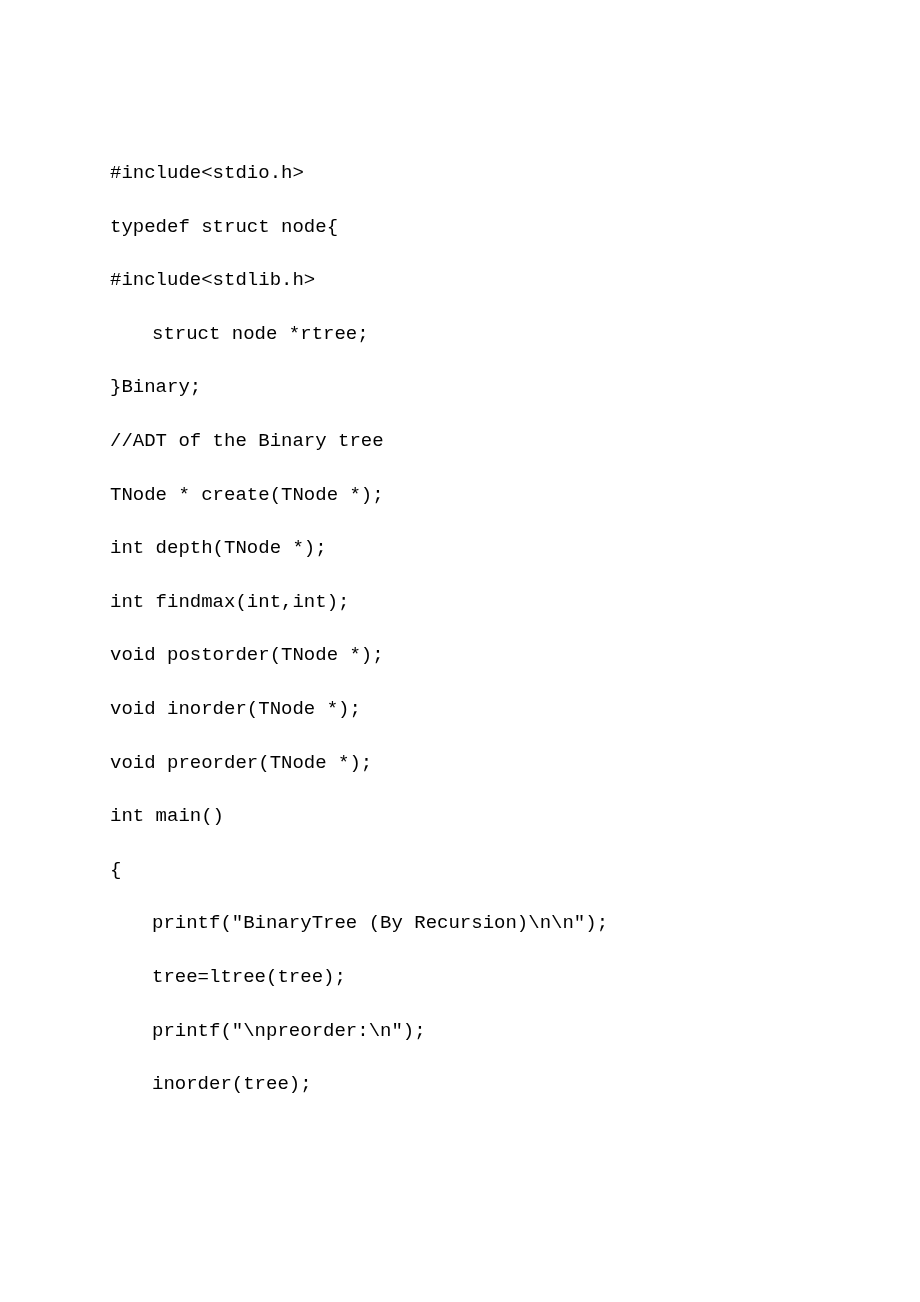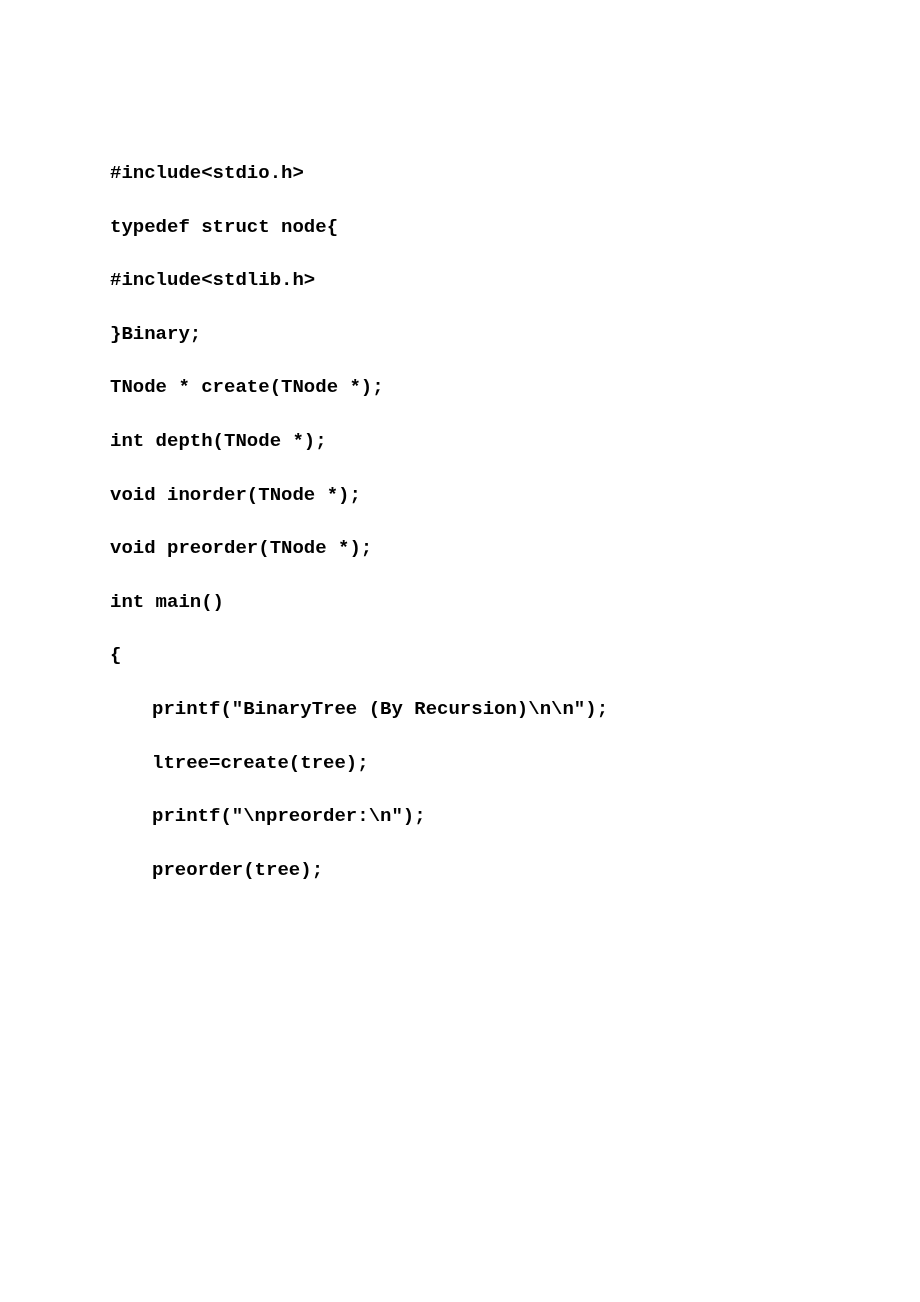--- a/index.html
+++ b/index.html
@@ -11,37 +11,40 @@
     font-size: 19px;
     line-height: 1.4;
     color: #000000;
   }
   .page {
     padding: 160px 110px 60px 110px;
   }
   .code-line {
     white-space: pre;
     margin-bottom: 27px;
-    font-weight: bold;
   }
   .indent-1 {
     padding-left: 42px;
   }
 </style>
 </head>
 <body>
 
 <div class="page">
   <div class="code-line">#include&lt;stdio.h&gt;</div>
   <div class="code-line">typedef struct node{</div>
   <div class="code-line">#include&lt;stdlib.h&gt;</div>
+  <div class="code-line indent-1">struct node *rtree;</div>
   <div class="code-line">}Binary;</div>
+  <div class="code-line">//ADT of the Binary tree</div>
   <div class="code-line">TNode * create(TNode *);</div>
   <div class="code-line">int depth(TNode *);</div>
+  <div class="code-line">int findmax(int,int);</div>
+  <div class="code-line">void postorder(TNode *);</div>
   <div class="code-line">void inorder(TNode *);</div>
   <div class="code-line">void preorder(TNode *);</div>
   <div class="code-line">int main()</div>
   <div class="code-line">{</div>
   <div class="code-line indent-1">printf("BinaryTree (By Recursion)\n\n");</div>
-  <div class="code-line indent-1">ltree=create(tree);</div>
+  <div class="code-line indent-1">tree=ltree(tree);</div>
   <div class="code-line indent-1">printf("\npreorder:\n");</div>
-  <div class="code-line indent-1">preorder(tree);</div>
+  <div class="code-line indent-1">inorder(tree);</div>
 </div>
 
 </body></html>

